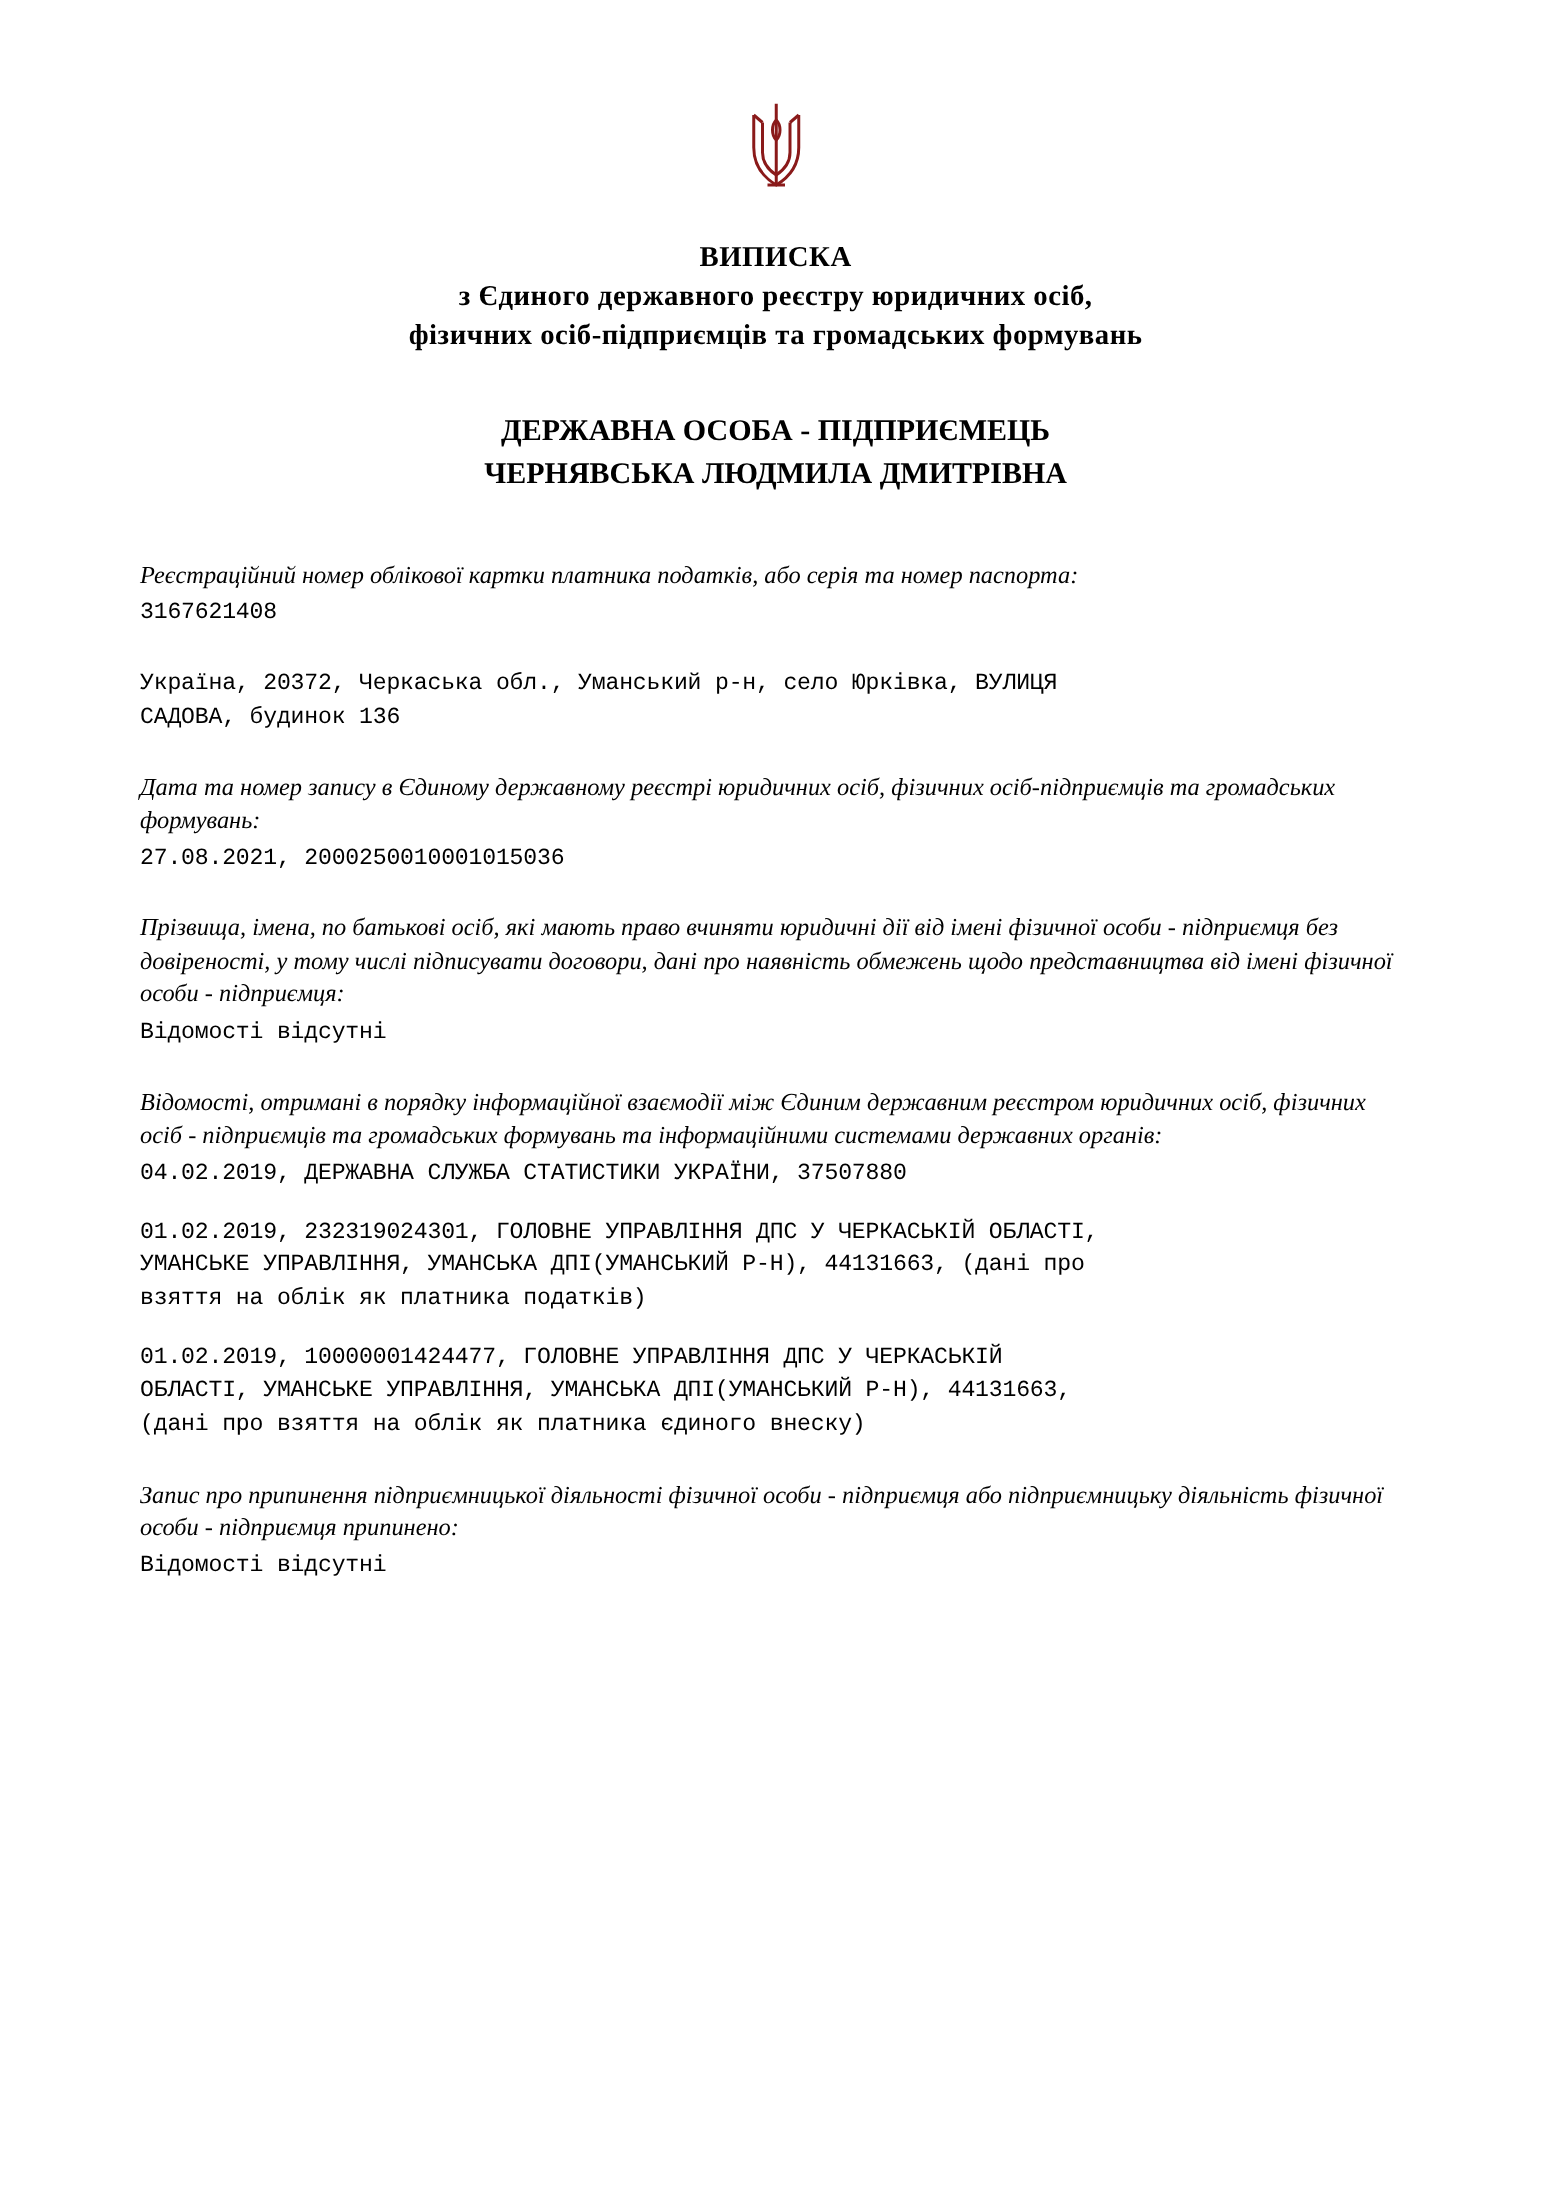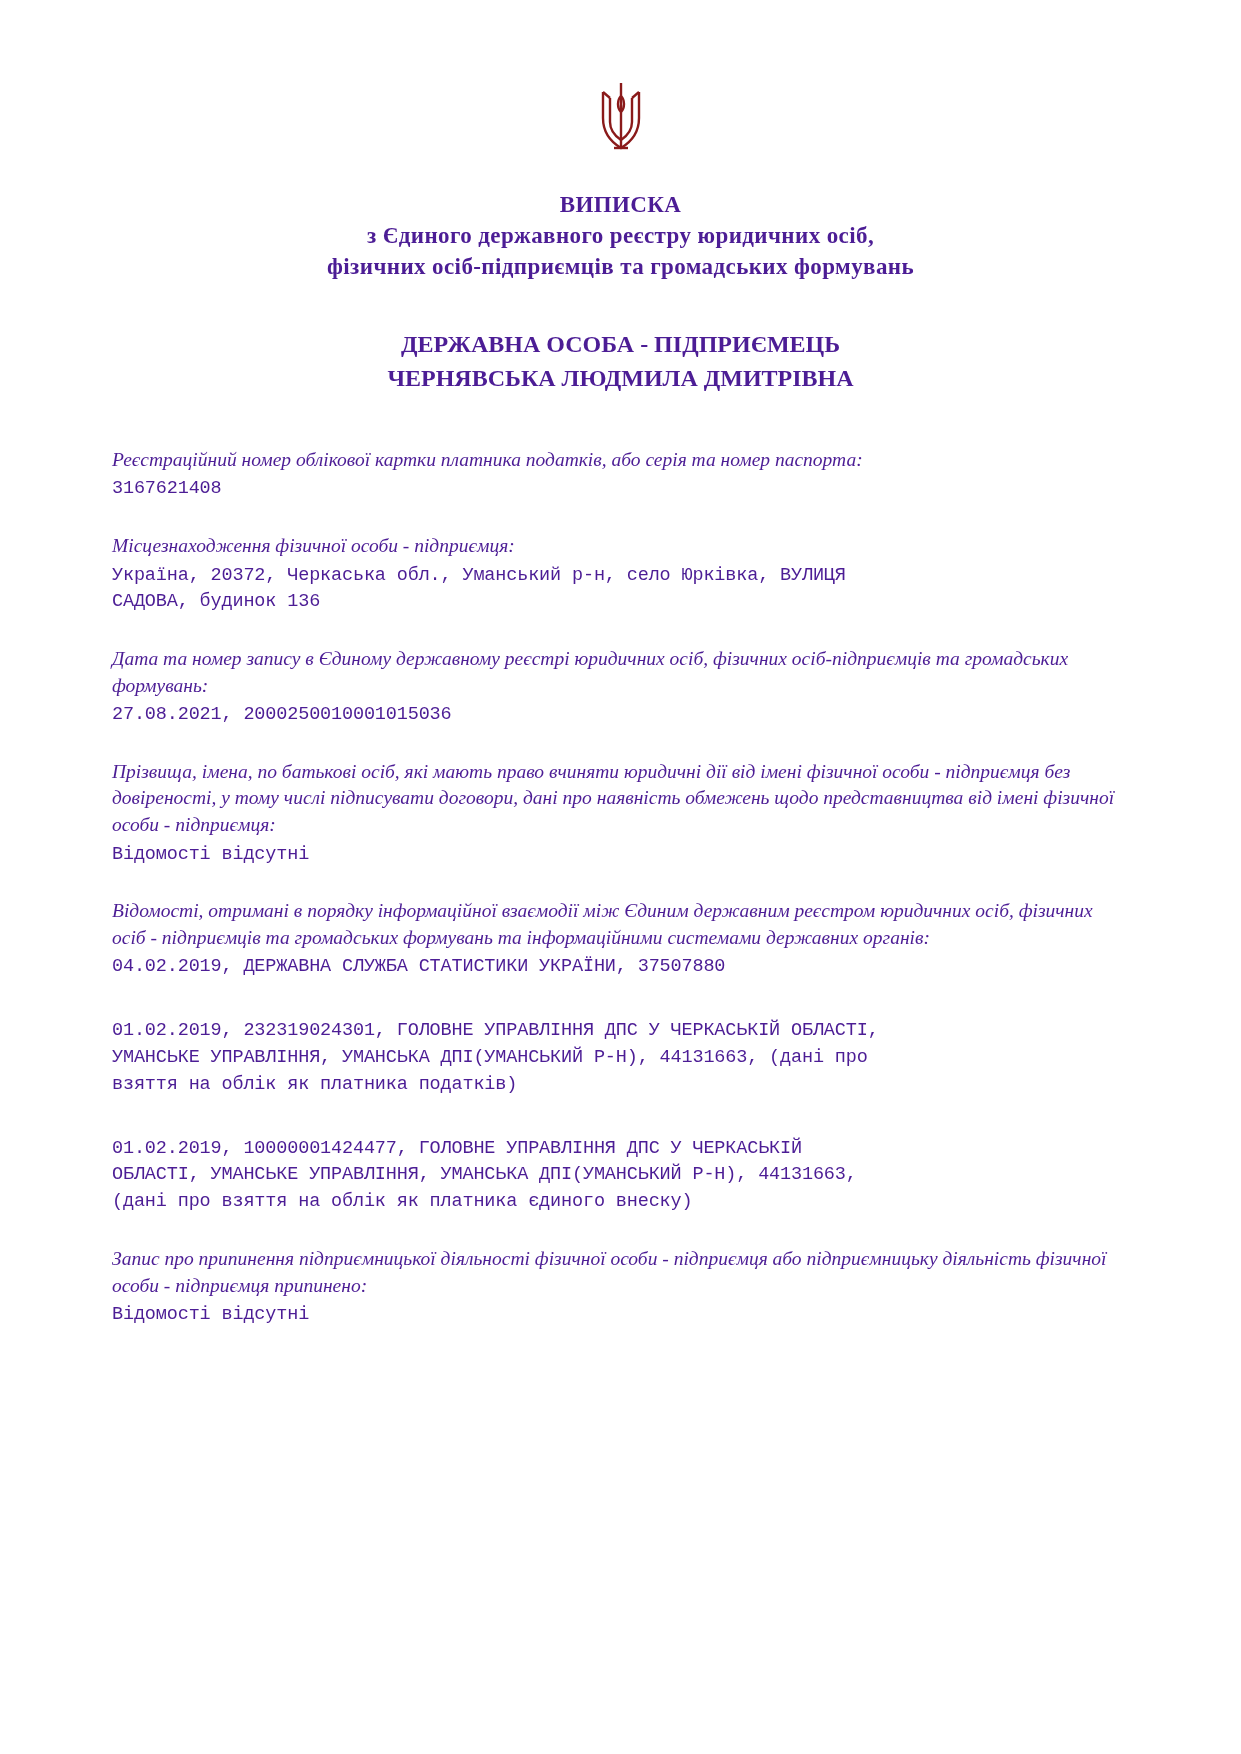--- a/index.html
+++ b/index.html
@@ -9,21 +9,21 @@
   }
   .page {
     width: 1241px;
     height: 1754px;
     margin: 0 auto;
     background: #ffffff;
     position: relative;
     box-sizing: border-box;
     padding: 0 112px;
     font-family: "Liberation Serif", serif;
-    color: #4c1d95;
+    color: #000000;
     overflow: hidden;
   }
   .emblem-wrap {
     text-align: center;
     padding-top: 78px;
   }
   .emblem {
     display: inline-block;
     width: 54px;
     height: 78px;
@@ -64,21 +64,21 @@
     margin-bottom: 3px;
   }
   .value {
     font-family: "Liberation Mono", monospace;
     font-size: 18.5px;
     line-height: 1.45;
     letter-spacing: -0.15px;
     white-space: pre-wrap;
   }
   .value + .value {
-    margin-top: 37px;
+    margin-top: 20px;
   }
   .label-only {
     margin-top: 34px;
   }
 </style>
 </head>
 <body>
 
 <div class="page">
 
@@ -109,21 +109,20 @@
     <span class="s1">ДЕРЖАВНА ОСОБА - ПІДПРИЄМЕЦЬ</span>
     <span class="s2">ЧЕРНЯВСЬКА ЛЮДМИЛА ДМИТРІВНА</span>
   </div>
 
   <div id="sections">
       <div class="section first">
         <div class="label">Реєстраційний номер облікової картки платника податків, або серія та номер паспорта:</div>
         <div class="value">3167621408</div>
       </div>
       <div class="section">
-        <div class="label">Місцезнаходження фізичної особи - підприємця:</div>
         <div class="value">Україна, 20372, Черкаська обл., Уманський р-н, село Юрківка, ВУЛИЦЯ
 САДОВА, будинок 136</div>
       </div>
       <div class="section">
         <div class="label">Дата та номер запису в Єдиному державному реєстрі юридичних осіб, фізичних осіб-підприємців та громадських формувань:</div>
         <div class="value">27.08.2021, 2000250010001015036</div>
       </div>
       <div class="section">
         <div class="label">Прізвища, імена, по батькові осіб, які мають право вчиняти юридичні дії від імені фізичної особи - підприємця без довіреності, у тому числі підписувати договори, дані про наявність обмежень щодо представництва від імені фізичної особи - підприємця:</div>
         <div class="value">Відомості відсутні</div>

